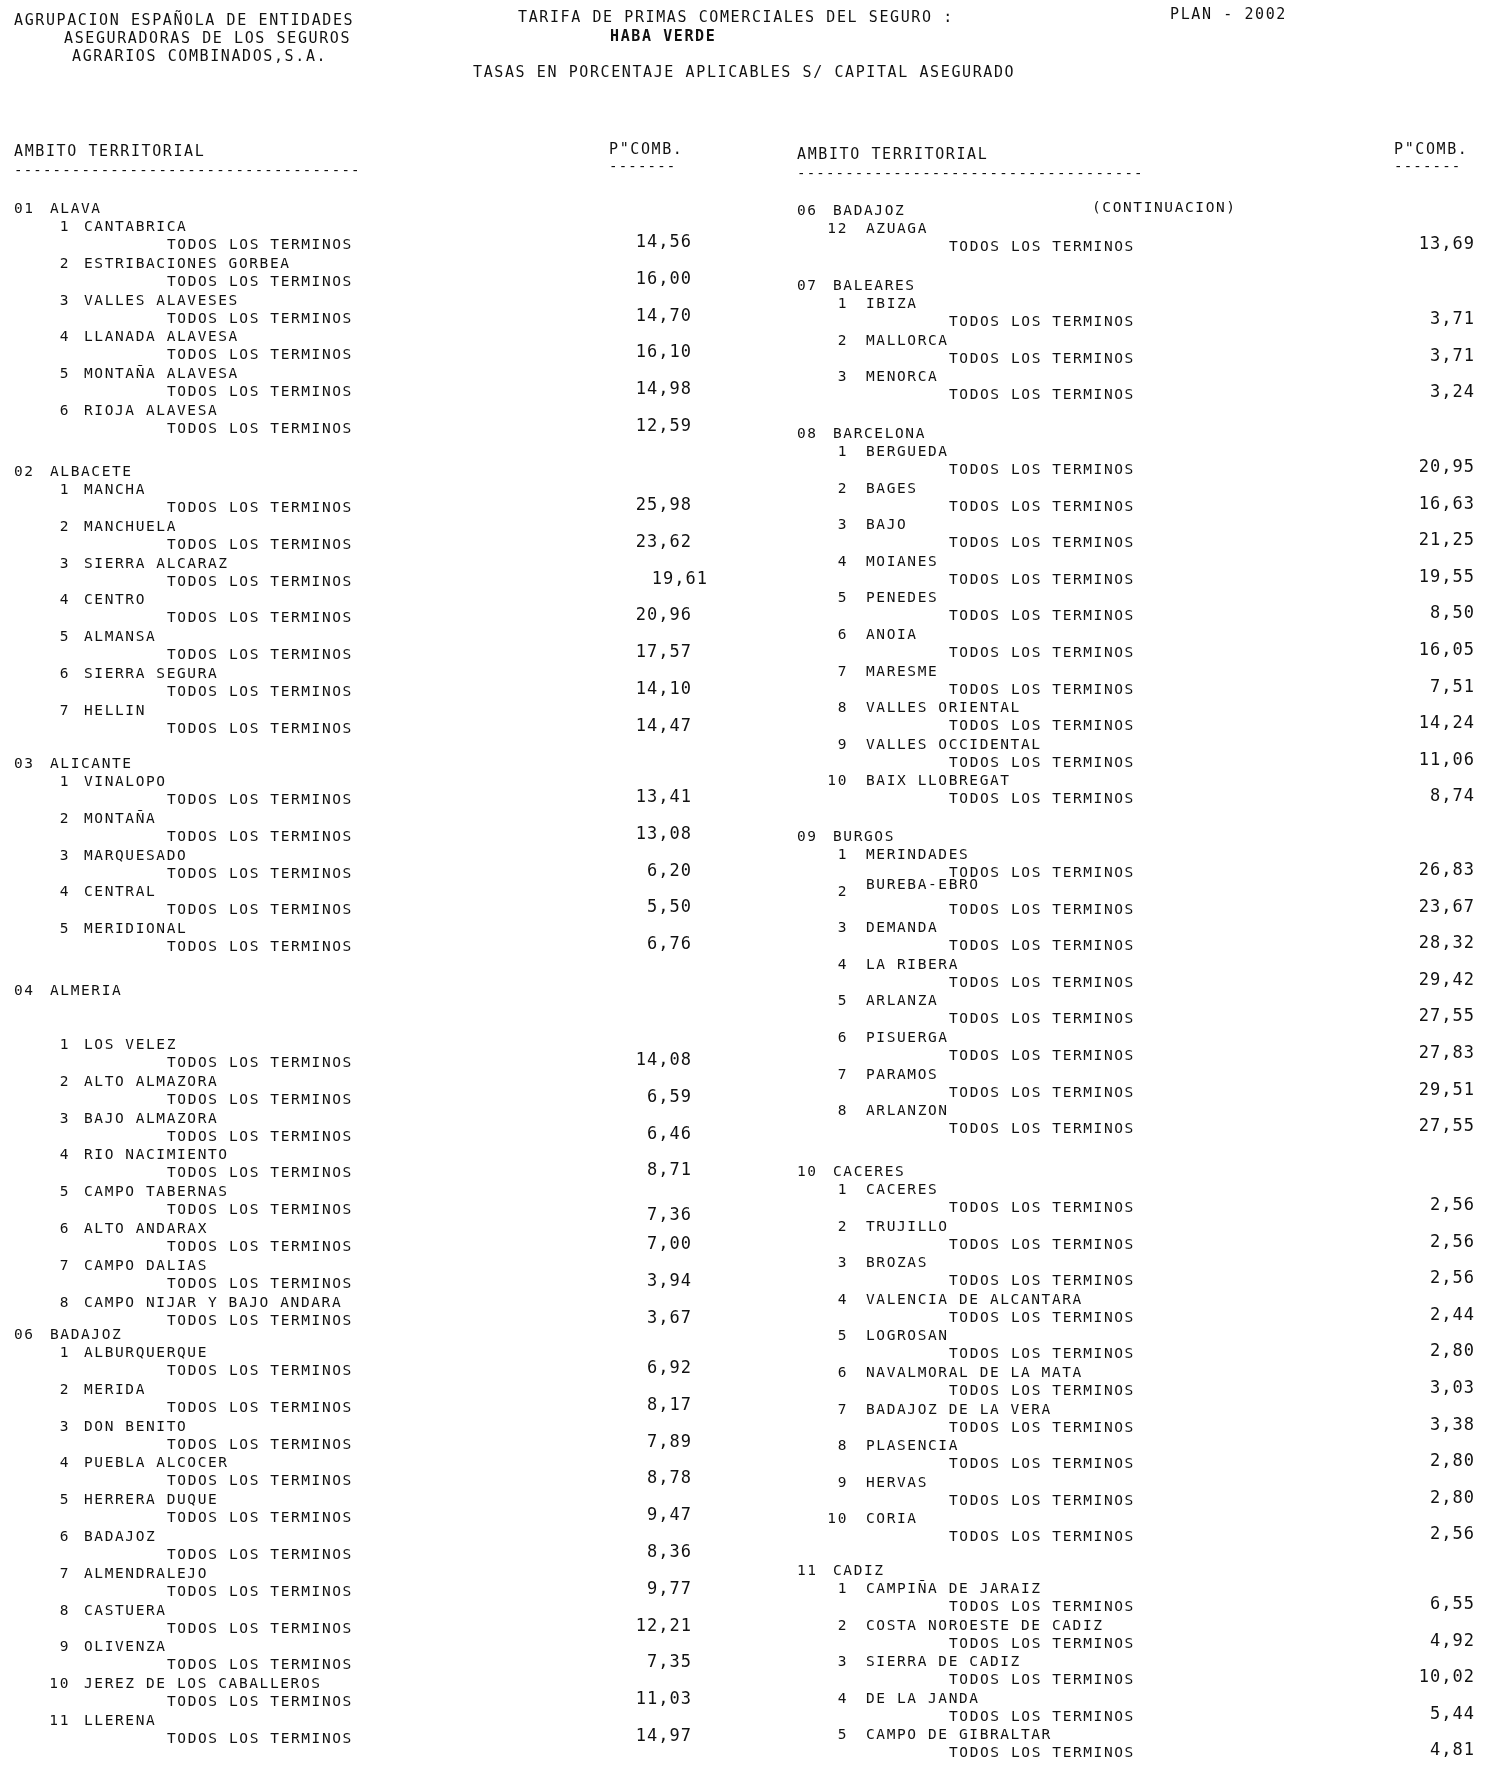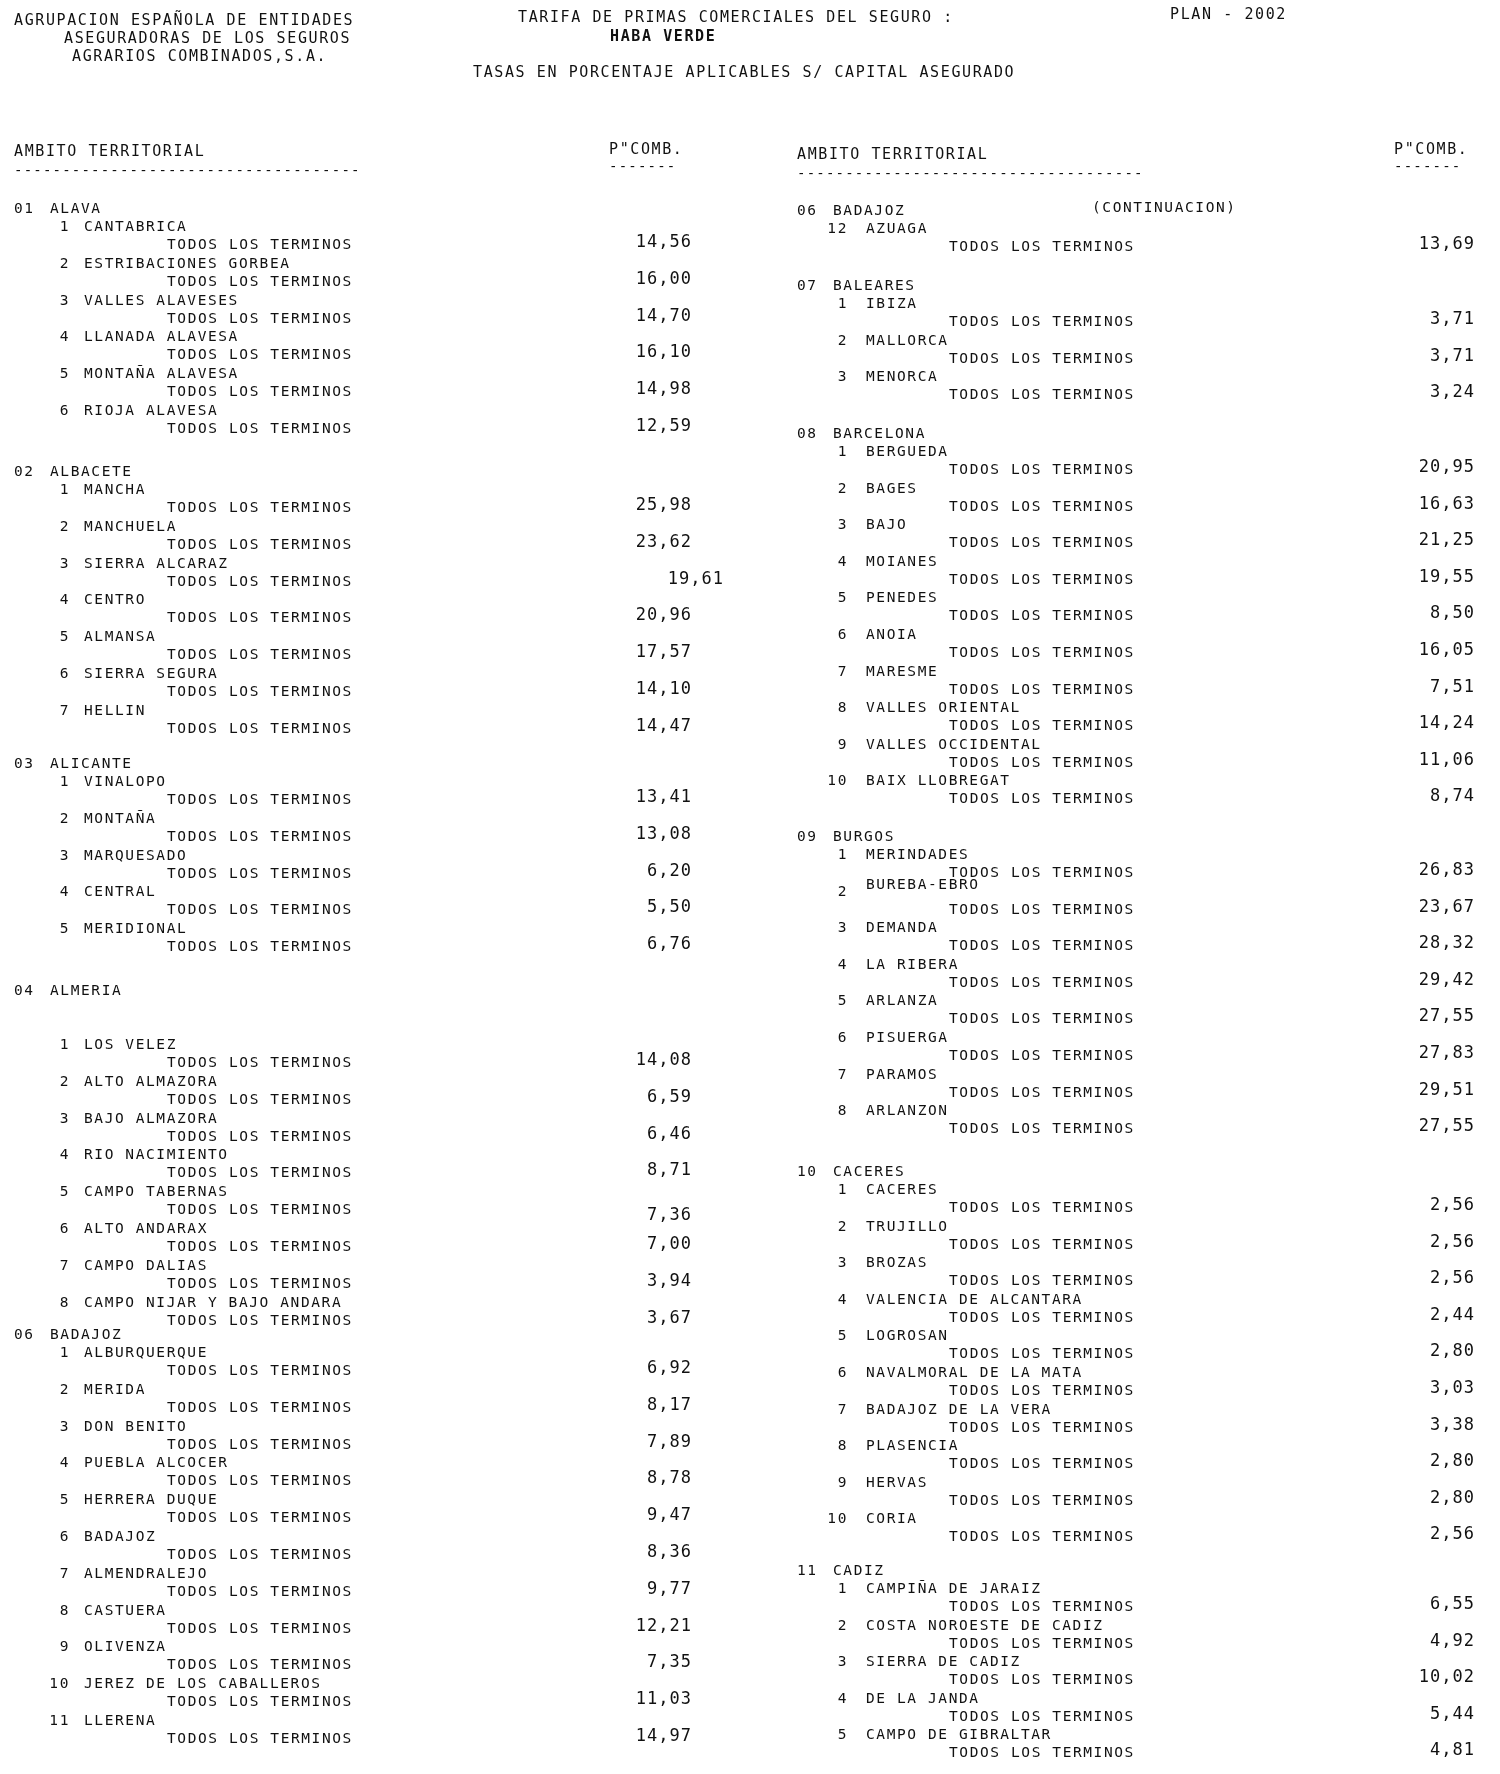--- a/index.html
+++ b/index.html
@@ -67,21 +67,21 @@
     <div class="t" style="left: 84px; top: 481px;">MANCHA</div>
     <div class="t" style="left: 167px; top: 499px;">TODOS LOS TERMINOS</div>
     <div class="num" style="left: 572px; top: 495px;">25,98</div>
     <div class="t" style="left: 30px; top: 517.8px; width: 40px; text-align: right;">2</div>
     <div class="t" style="left: 84px; top: 517.8px;">MANCHUELA</div>
     <div class="t" style="left: 167px; top: 535.8px;">TODOS LOS TERMINOS</div>
     <div class="num" style="left: 572px; top: 531.8px;">23,62</div>
     <div class="t" style="left: 30px; top: 554.6px; width: 40px; text-align: right;">3</div>
     <div class="t" style="left: 84px; top: 554.6px;">SIERRA ALCARAZ</div>
     <div class="t" style="left: 167px; top: 572.6px;">TODOS LOS TERMINOS</div>
-    <div class="num" style="left: 604px; top: 568.6px;">19,61</div>
+    <div class="num" style="left: 588px; top: 568.6px;">19,61</div>
     <div class="t" style="left: 30px; top: 591.4px; width: 40px; text-align: right;">4</div>
     <div class="t" style="left: 84px; top: 591.4px;">CENTRO</div>
     <div class="t" style="left: 167px; top: 609.4px;">TODOS LOS TERMINOS</div>
     <div class="num" style="left: 572px; top: 605.4px;">20,96</div>
     <div class="t" style="left: 30px; top: 628.2px; width: 40px; text-align: right;">5</div>
     <div class="t" style="left: 84px; top: 628.2px;">ALMANSA</div>
     <div class="t" style="left: 167px; top: 646.2px;">TODOS LOS TERMINOS</div>
     <div class="num" style="left: 572px; top: 642.2px;">17,57</div>
     <div class="t" style="left: 30px; top: 665px; width: 40px; text-align: right;">6</div>
     <div class="t" style="left: 84px; top: 665px;">SIERRA SEGURA</div>

